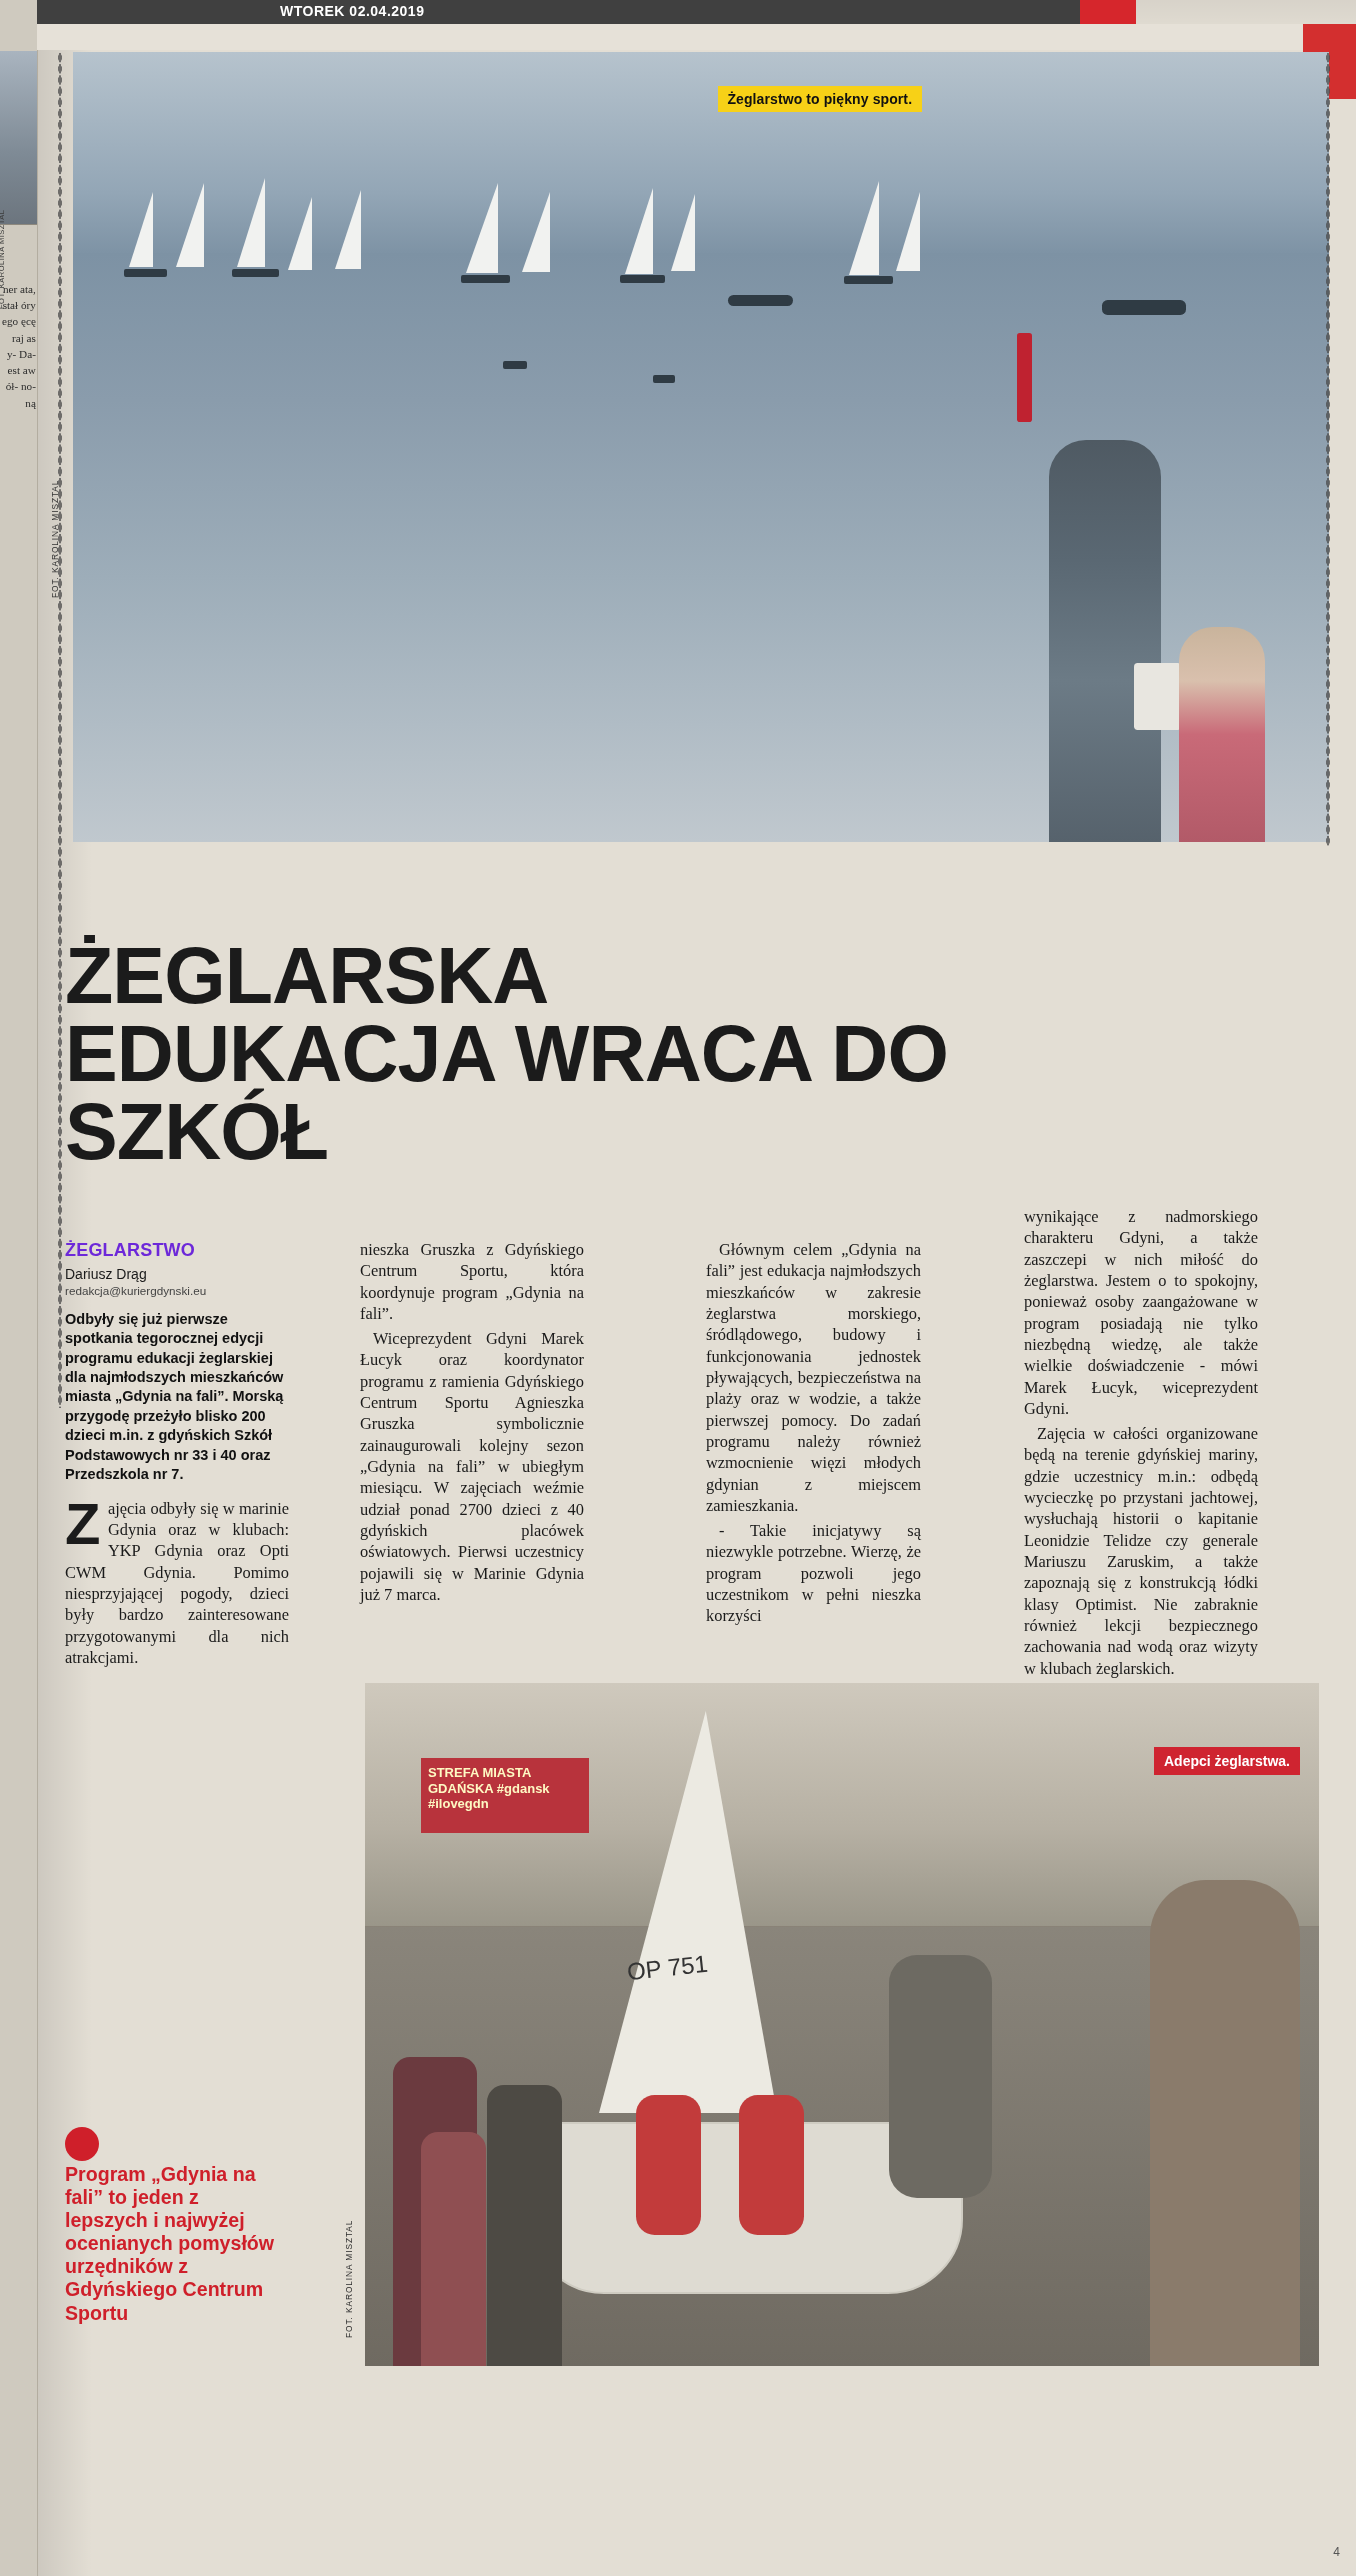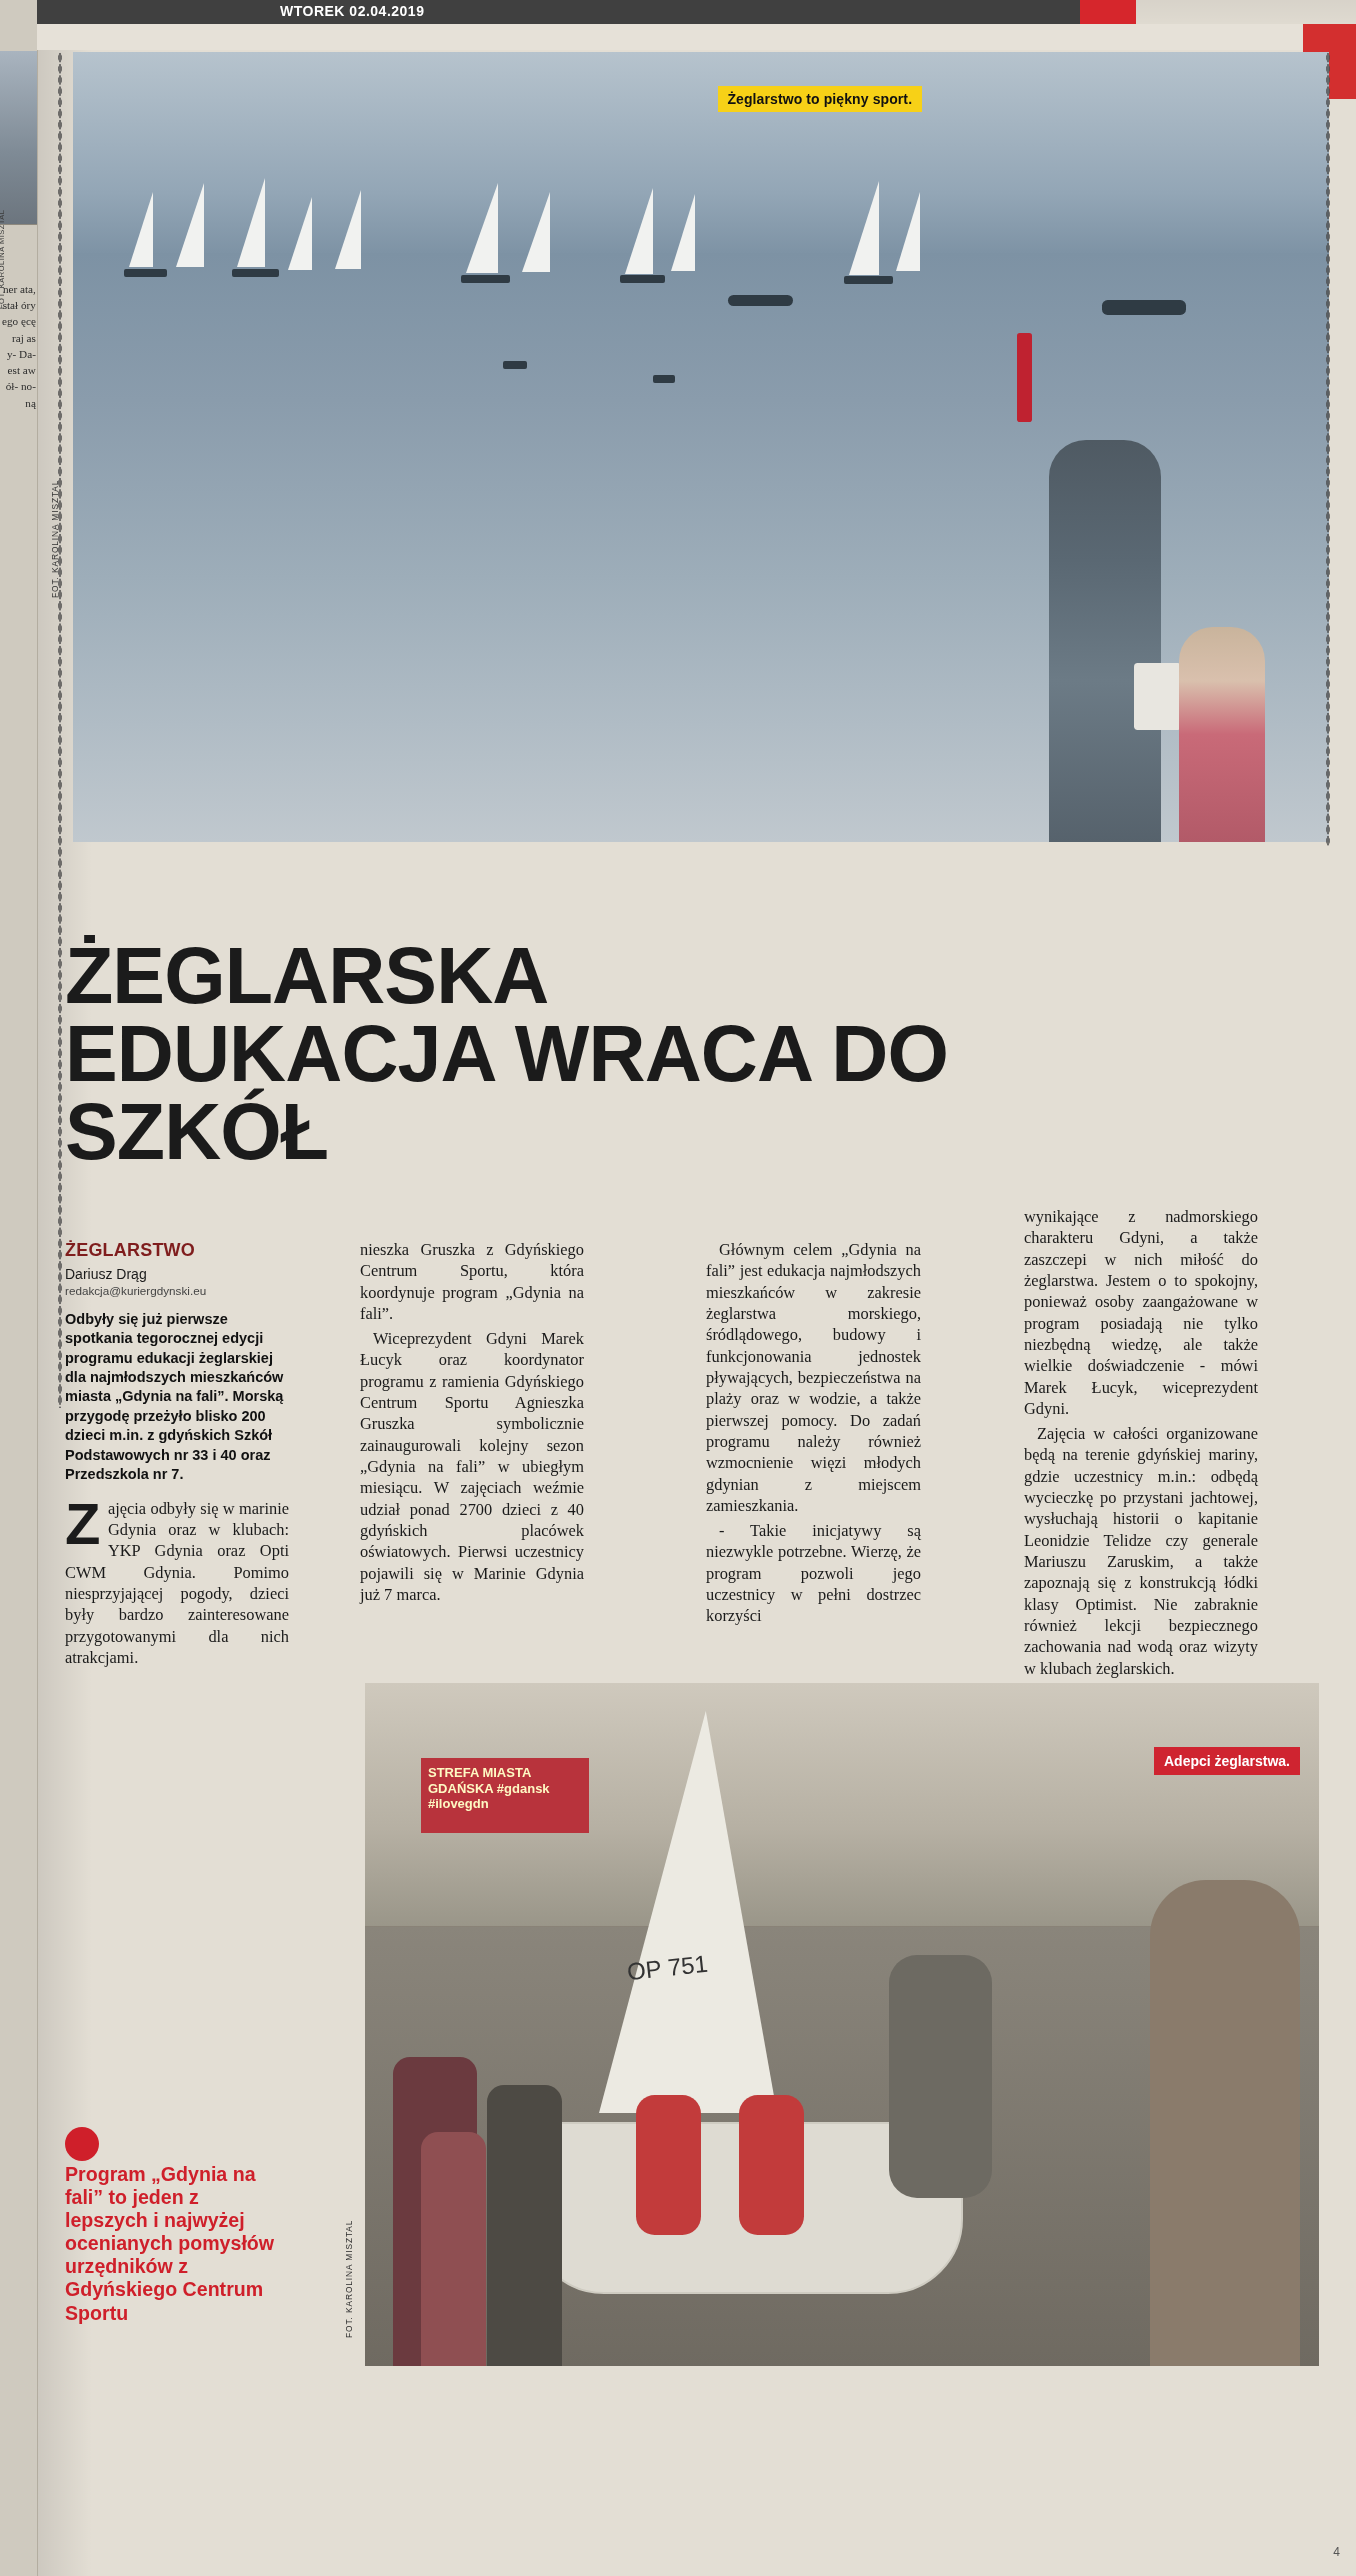--- a/index.html
+++ b/index.html
@@ -233,21 +233,21 @@
     line-height: 1.30;
     color: #1a1a1a;
     text-align: justify;
     hyphens: auto;
   }
   .col p { margin: 0 0 3.7px; }
   .kicker {
     font-family: "Liberation Sans", sans-serif;
     font-weight: bold;
     font-size: 18px;
-    color: #7f1d1d;
+    color: #6d28d9;
     letter-spacing: 0.2px;
   }
   .byline {
     font-family: "Liberation Sans", sans-serif;
     font-size: 14px;
     color: #1a1a1a;
     margin-top: 2.8px;
   }
   .byline-mail {
     font-family: "Liberation Sans", sans-serif;
@@ -475,21 +475,21 @@
     <span>Program „Gdynia na fali” to jeden z lepszych i najwyżej ocenianych pomysłów urzędników z Gdyńskiego Centrum Sportu</span>
   </div>
 
   <div class="col" style="left:360px; top:1239px; width:224px;">
     <p>nieszka Gruszka z Gdyńskiego Centrum Sportu, która koordynuje program „Gdynia na fali”.</p>
     <p style="text-indent:13px;">Wiceprezydent Gdyni Marek Łucyk oraz koordynator programu z ramienia Gdyńskiego Centrum Sportu Agnieszka Gruszka symbolicznie zainaugurowali kolejny sezon „Gdynia na fali” w ubiegłym miesiącu. W zajęciach weźmie udział ponad 2700 dzieci z 40 gdyńskich placówek oświatowych. Pierwsi uczestnicy pojawili się w Marinie Gdynia już 7 marca.</p>
   </div>
 
   <div class="col" style="left:706px; top:1239px; width:215px;">
     <p style="text-indent:13px;">Głównym celem „Gdynia na fali” jest edukacja najmłodszych mieszkańców w zakresie żeglarstwa morskiego, śródlądowego, budowy i funkcjonowania jednostek pływających, bezpieczeństwa na plaży oraz w wodzie, a także pierwszej pomocy. Do zadań programu należy również wzmocnienie więzi młodych gdynian z miejscem zamieszkania.</p>
-    <p style="text-indent:13px;">- Takie inicjatywy są niezwykle potrzebne. Wierzę, że program pozwoli jego uczestnicy w pełni dostrzec korzyści</p>
+    <p style="text-indent:13px;">- Takie inicjatywy są niezwykle potrzebne. Wierzę, że program pozwoli jego uczestnikom w pełni nieszka korzyści</p>
   </div>
 
   <div class="col" style="left:1024px; top:1206px; width:234px;">
     <p>wynikające z nadmorskiego charakteru Gdyni, a także zaszczepi w nich miłość do żeglarstwa. Jestem o to spokojny, ponieważ osoby zaangażowane w program posiadają nie tylko niezbędną wiedzę, ale także wielkie doświadczenie - mówi Marek Łucyk, wiceprezydent Gdyni.</p>
     <p style="text-indent:13px;">Zajęcia w całości organizowane będą na terenie gdyńskiej mariny, gdzie uczestnicy m.in.: odbędą wycieczkę po przystani jachtowej, wysłuchają historii o kapitanie Leonidzie Telidze czy generale Mariuszu Zaruskim, a także zapoznają się z konstrukcją łódki klasy Optimist. Nie zabraknie również lekcji bezpiecznego zachowania nad wodą oraz wizyty w klubach żeglarskich.</p>
     <p style="text-indent:13px;">W programie wezmą udział podopieczni 18 przedszkoli oraz uczniowie klas I-V z 22 gdyńskich szkół podstawowych. Łącznie to ponad 2700 młodych mieszkańców.</p>
   </div>
 
   <div class="bottom-photo">
     <div class="bp-hall"></div>

